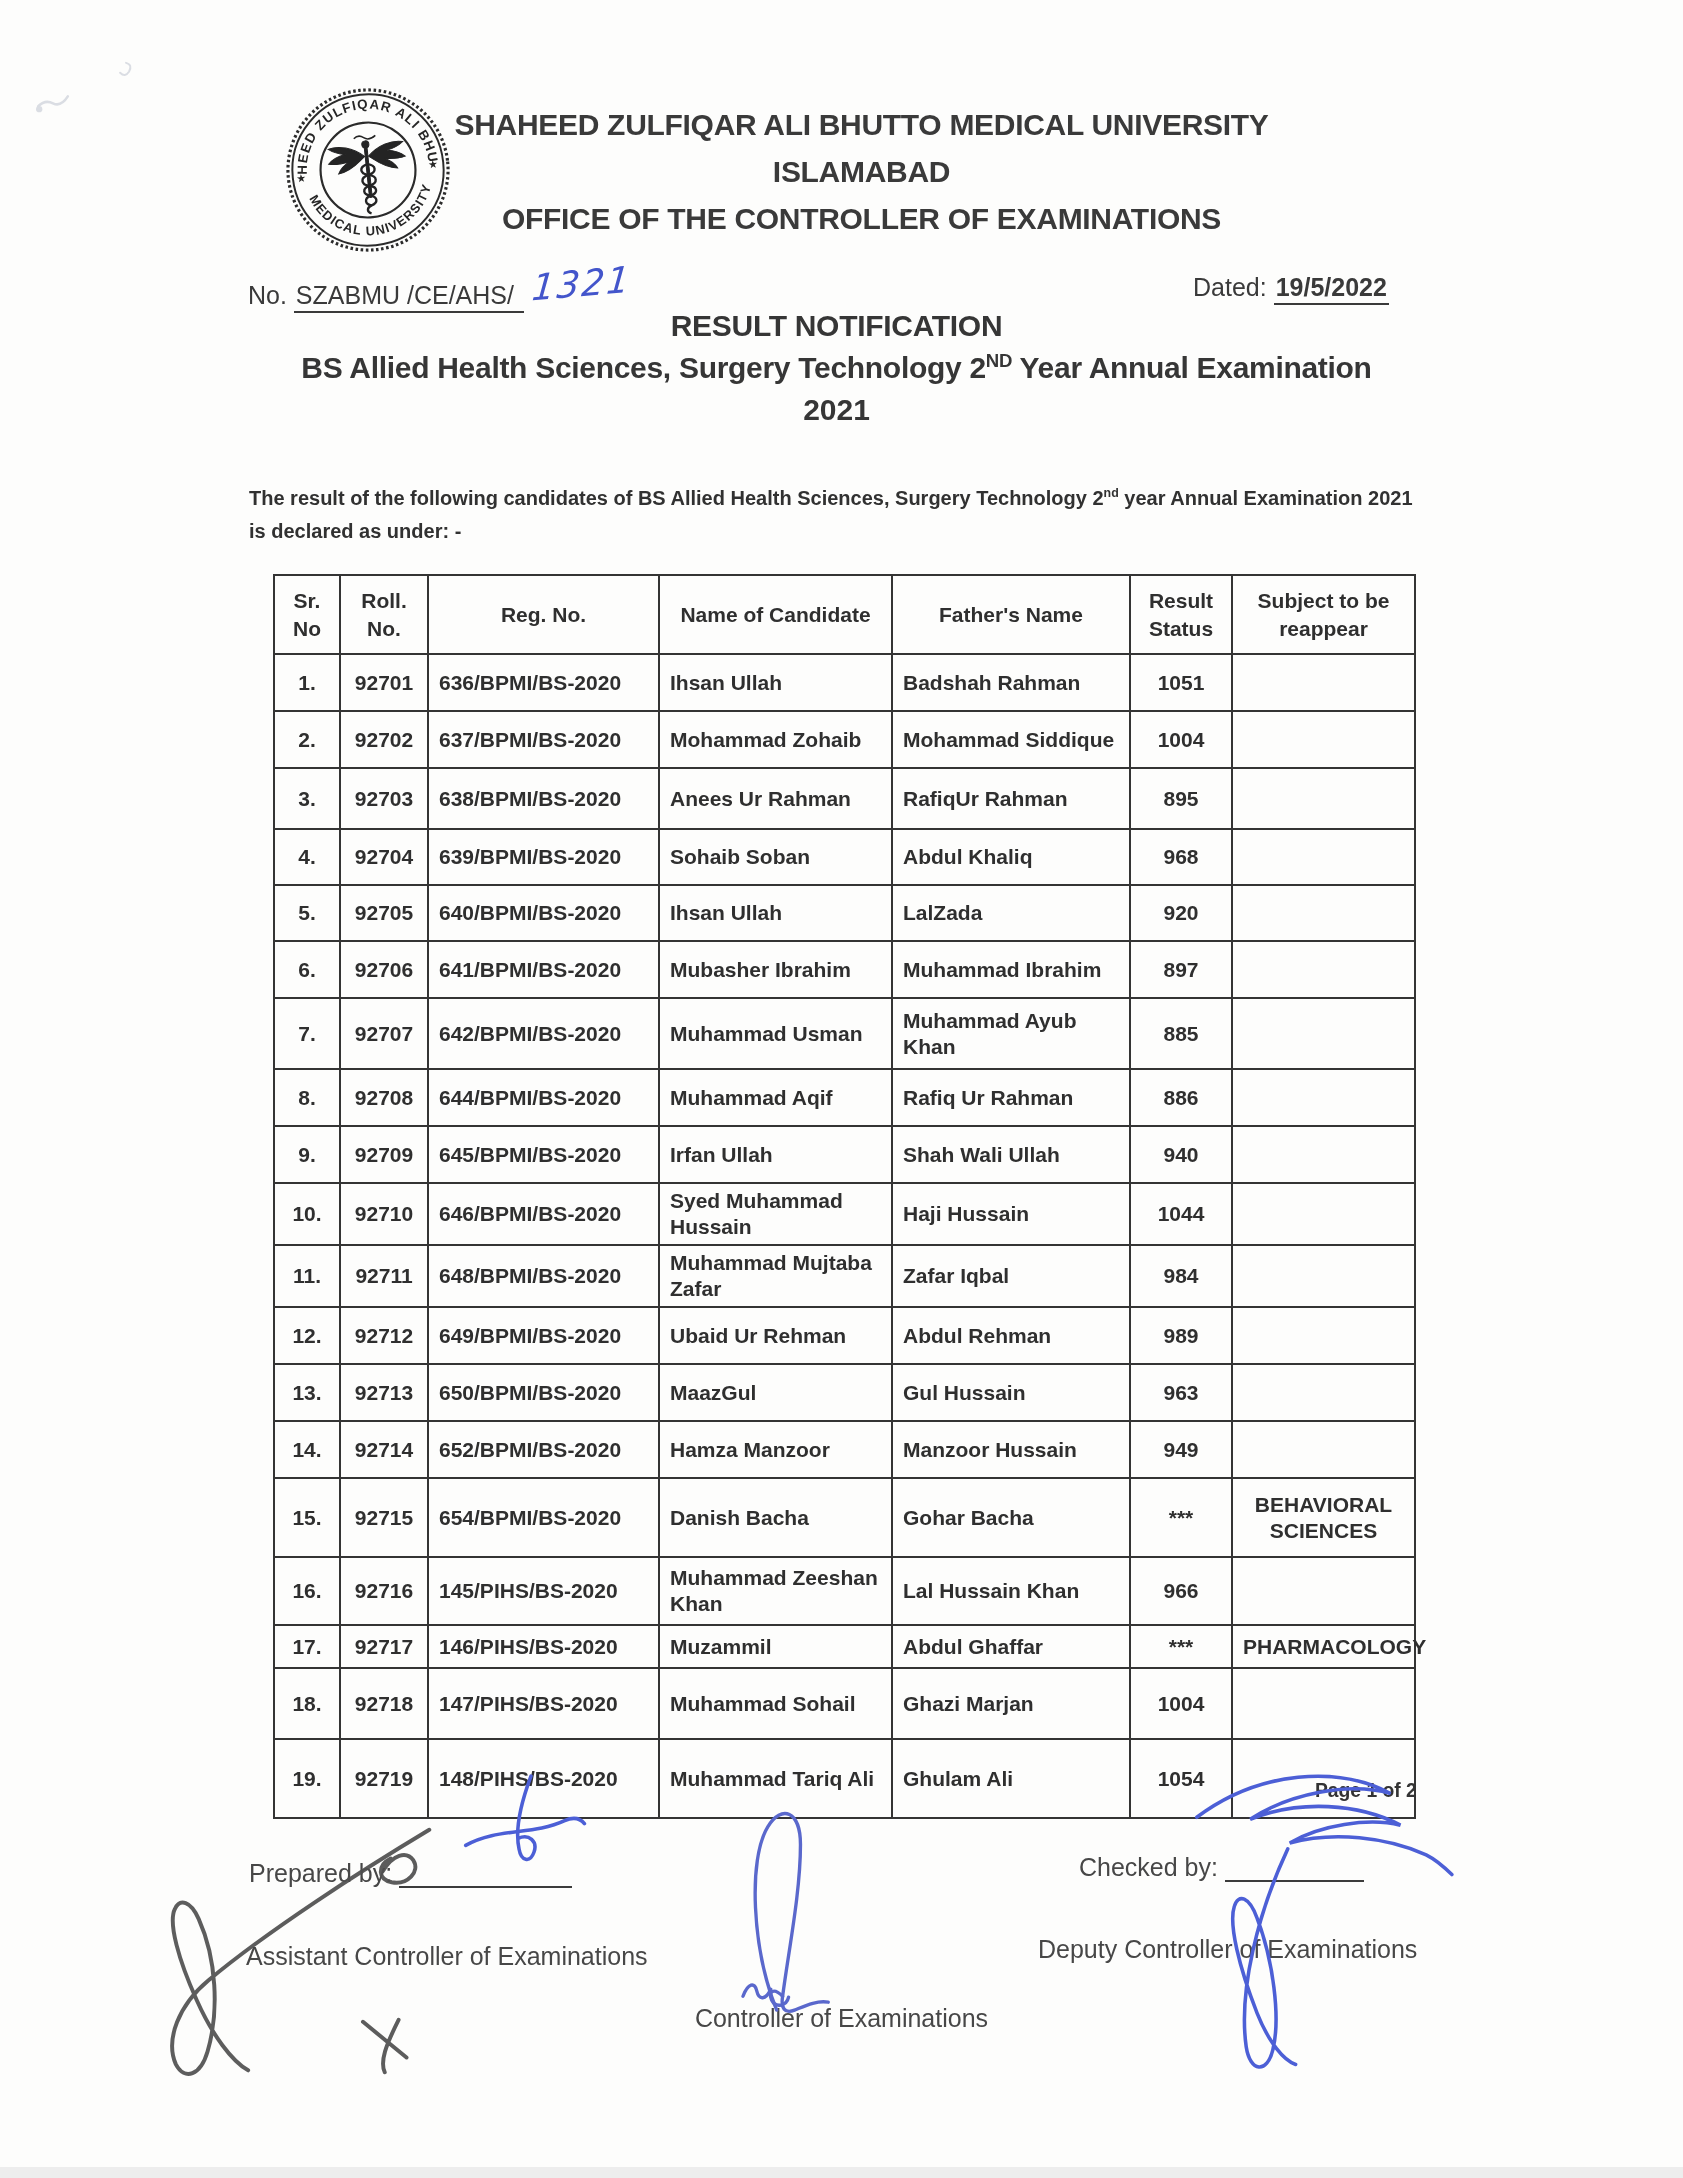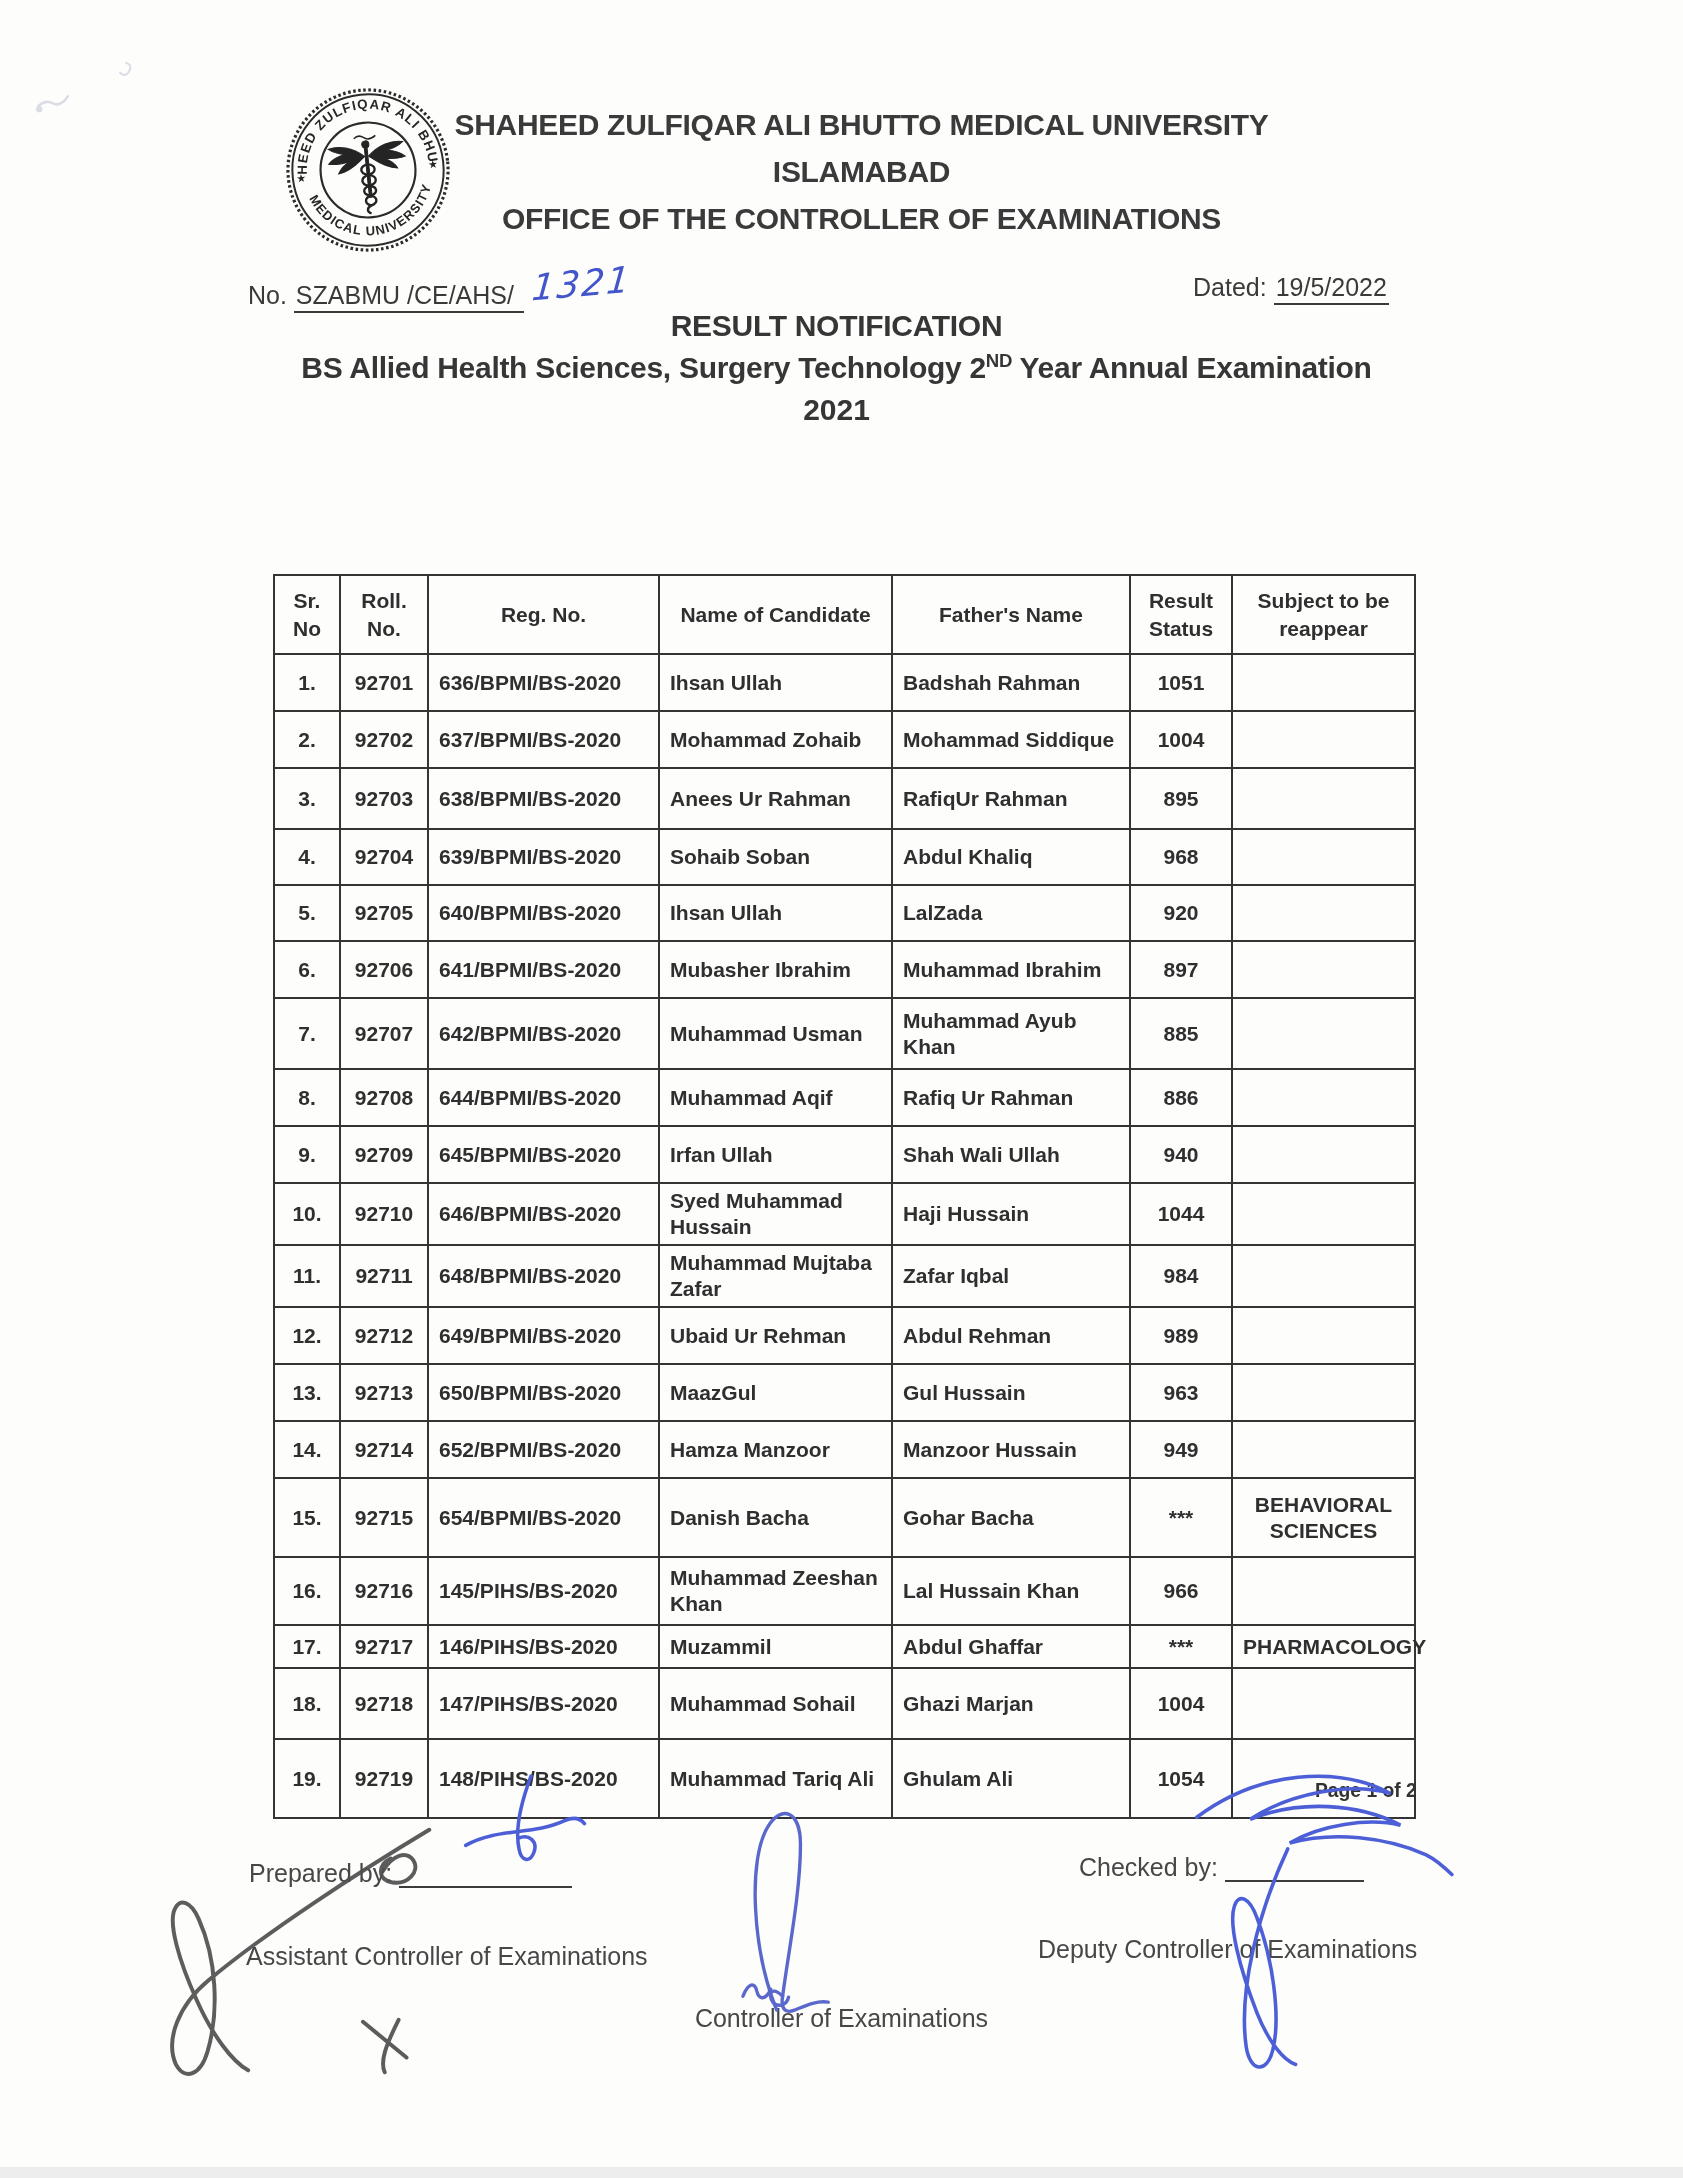--- a/index.html
+++ b/index.html
@@ -24,21 +24,21 @@
 
   .ref-line{position:absolute;left:248px;top:271px;font-size:25px;color:#3a3a3a;}
   .ref-underline{border-bottom:2.5px solid #3a3a3a;padding:0 10px 2px 2px;}
   .handwritten{
     display:inline-block;color:#4355cb;font-family:"DejaVu Sans",sans-serif;
     font-style:italic;font-size:36px;font-weight:400;
     transform:rotate(-5deg) skewX(-10deg);position:relative;top:-8px;margin-left:8px;
     letter-spacing:2px;
   }
   .date-line{position:absolute;left:1193px;top:273px;font-size:25px;color:#3a3a3a;}
-  .date-underline{border-bottom:2.5px solid #3a3a3a;padding:0 2px 2px 2px;}
+  .date-underline{border-bottom:2.5px solid #3a3a3a;padding:0 2px 2px 2px;font-weight:bold;}
 
   .title-stack{position:absolute;left:178px;top:309px;width:1317px;text-align:center;color:#363636;}
   .doc-title{font-size:30px;font-weight:bold;letter-spacing:-0.3px;}
   .doc-subtitle{font-size:30px;font-weight:bold;margin-top:7px;letter-spacing:-0.3px;}
   .doc-subtitle sup,.intro sup{font-size:0.62em;}
   .doc-year{font-size:30px;font-weight:bold;margin-top:8px;text-align:center;}
 
   .intro{
     position:absolute;left:249px;top:477px;width:1178px;
     font-size:20px;font-weight:bold;color:#313131;line-height:33px;
@@ -133,20 +133,23 @@
     <span>Dated:</span>
     <span class="date-underline">19/5/2022</span>
   </div>
 
   <div class="title-stack">
     <div class="doc-title">RESULT NOTIFICATION</div>
     <div class="doc-subtitle"><span>BS Allied Health Sciences, Surgery Technology 2</span><sup>ND</sup><span> Year Annual Examination</span></div>
     <div class="doc-year">2021</div>
   </div>
 
+  <div class="intro">
+    <span>The result of the following candidates of BS Allied Health Sciences, Surgery Technology 2</span><sup>nd</sup><span> year Annual Examination 2021 is declared as under: -</span>
+  </div>
 
   <table class="results">
     <colgroup>
       <col style="width:66px">
         <col style="width:88px">
         <col style="width:231px">
       <col style="width:233px">
         <col style="width:238px">
         <col style="width:102px">
         <col style="width:183px">

